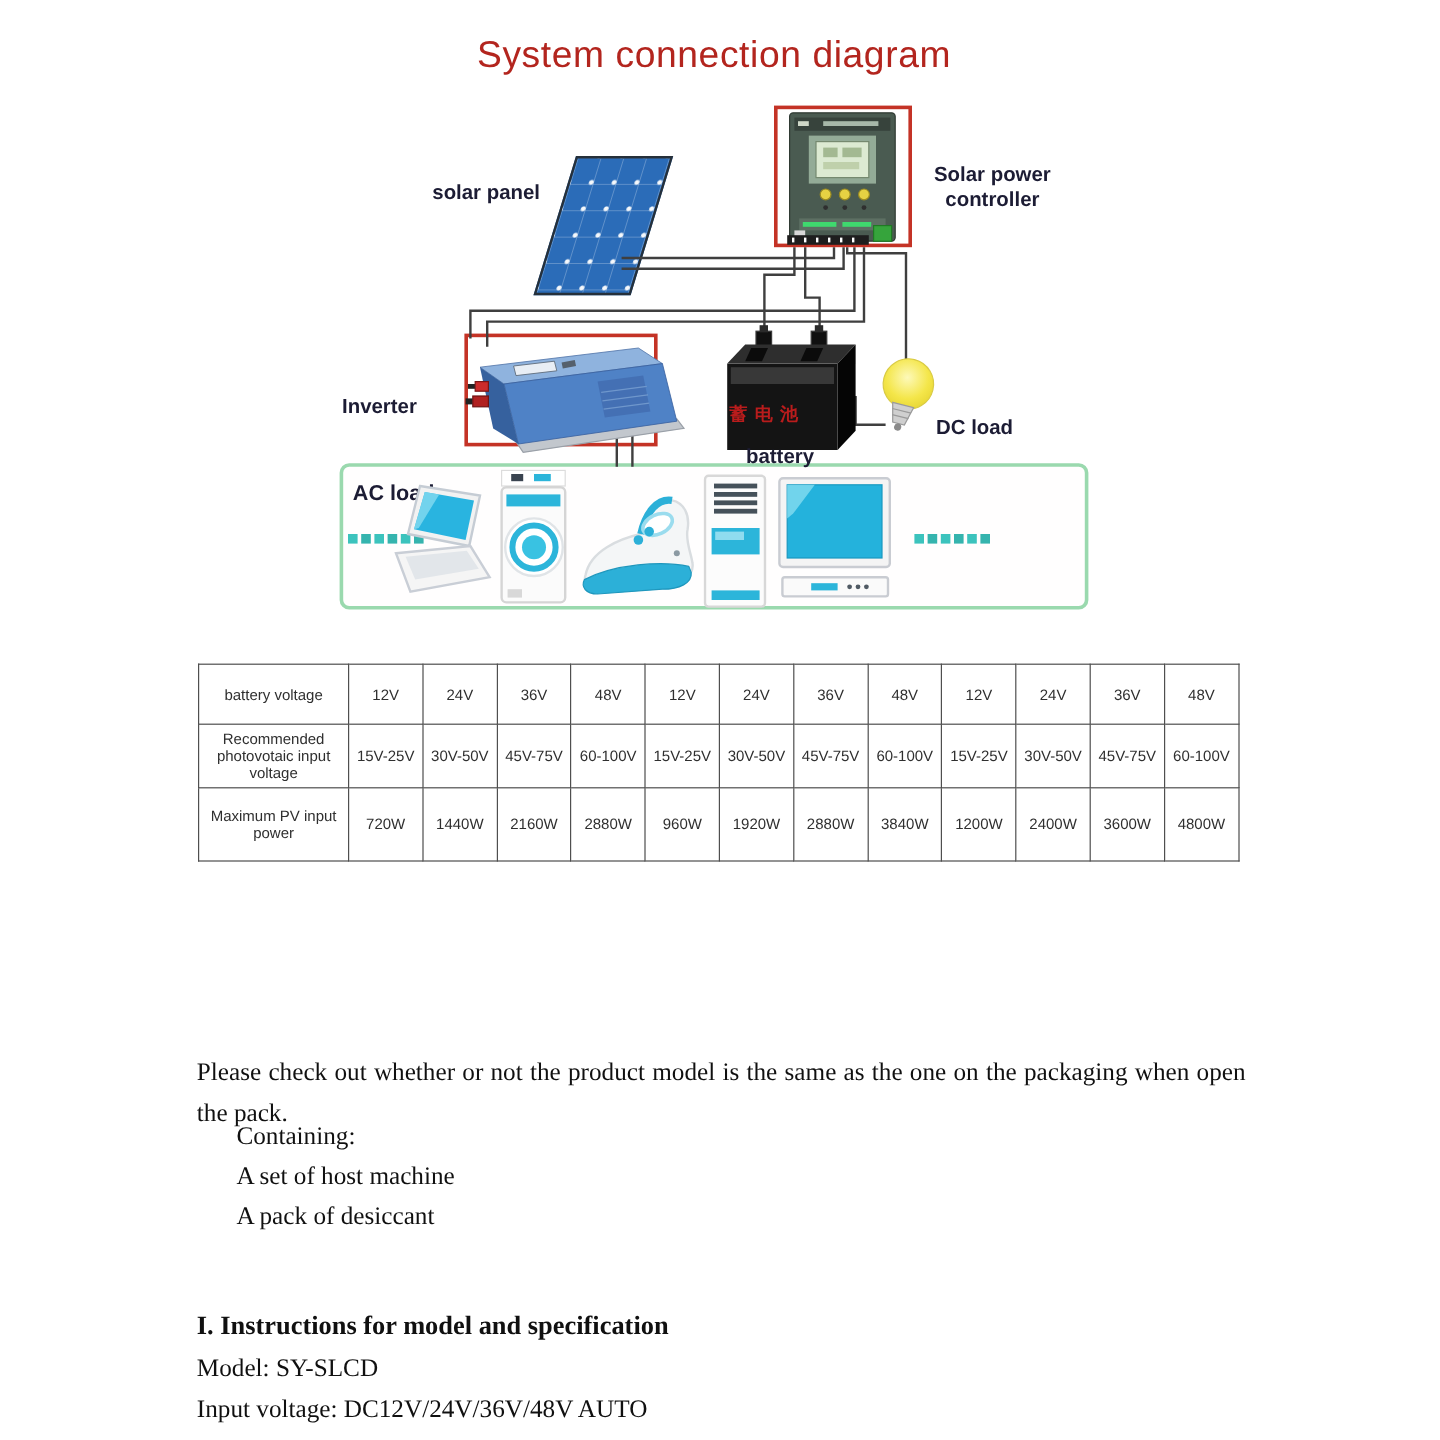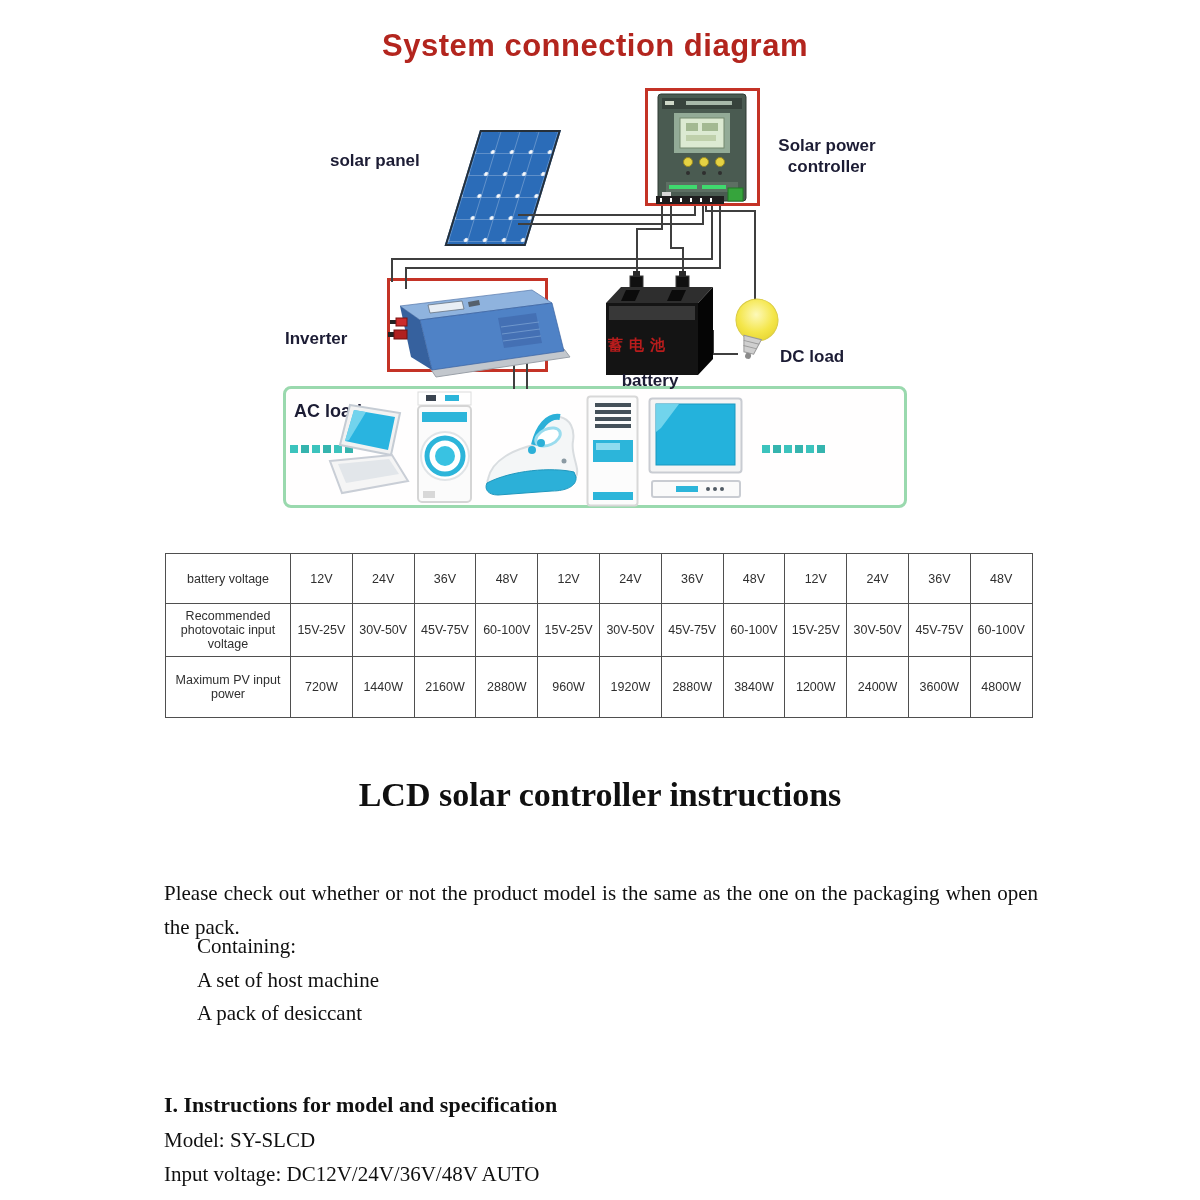--- a/index.html
+++ b/index.html
@@ -2,21 +2,21 @@
 <html><head>
 <meta charset="utf-8">
 <style>
   html,body{margin:0;padding:0;background:#ffffff;}
   .page{position:relative;width:1200px;height:1200px;background:#ffffff;overflow:hidden;
         font-family:"Liberation Sans",sans-serif;}
   .abs{position:absolute;}
 
   
   .main-title{left:0;top:28px;width:1190px;text-align:center;
-      font-size:31px;font-weight:700;color:#b3251e;letter-spacing:0.5px;}
+      font-size:31px;font-weight:400;color:#b3251e;letter-spacing:0.5px;}
   .diagram-label{color:#1c1c34;font-weight:700;font-size:17px;line-height:21px;}
   .serif{font-family:"Liberation Serif",serif;color:#101010;}
   .h2{left:0;top:776px;width:1200px;text-align:center;font-size:34px;font-weight:700;}
   .para{left:164px;top:876px;width:874px;font-size:21px;line-height:34px;text-align:justify;}
   .containing{left:164px;top:930px;font-size:21px;line-height:33.5px;margin-left:33px;}
   .sec-head{left:164px;top:1092px;font-size:22px;font-weight:700;}
   .sec-line1{left:164px;top:1128px;font-size:21px;}
   .sec-line2{left:164px;top:1162px;font-size:21px;}
 
   
@@ -216,21 +216,21 @@
 
       <g transform="rotate(14 757 320)">
         <circle cx="757" cy="320" r="21" fill="url(#bulbGrad)" stroke="#d9cb45"></circle>
         <path d="M748,338 L766,338 L762,354 L752,354 Z" fill="#cfcfcf" stroke="#9a9a9a"></path>
         <line x1="749" y1="343" x2="765" y2="343" stroke="#9a9a9a"></line>
         <line x1="750" y1="348" x2="764" y2="348" stroke="#9a9a9a"></line>
         <circle cx="757" cy="357" r="3" fill="#8a8a8a"></circle>
       </g>
     </svg>
 
-    <div class="abs diagram-label" style="left:330px;top:150px;width:120px;text-align:left;">solar panel</div>
+    <div class="abs diagram-label" style="left:330px;top:150px;width:120px;text-align:right;">solar panel</div>
     <div class="abs diagram-label" style="left:772px;top:135px;width:110px;text-align:center;">
       <div>Solar power</div>
       <div>controller</div>
     </div>
     <div class="abs diagram-label" style="left:285px;top:328px;">Inverter</div>
     <div class="abs" style="left:608px;top:336px;width:90px;text-align:left;color:#b91c1c;
          font-size:15px;letter-spacing:6px;font-weight:700;">蓄电池</div>
     <div class="abs diagram-label" style="left:600px;top:370px;width:100px;text-align:center;">battery</div>
     <div class="abs diagram-label" style="left:780px;top:346px;">DC load</div>
   </div>
@@ -282,21 +282,20 @@
       <td>2880W</td>
       <td>3840W</td>
       <td>1200W</td>
       <td>2400W</td>
       <td>3600W</td>
       <td>4800W</td>
     </tr>
   </tbody>
     </table>
 
-  <div class="abs serif h2">LCD solar controller instructions</div>
   <div class="abs serif para">Please check out whether or not the product model is the same as the one on the packaging when open the pack.</div>
 
   <div class="abs serif containing">
     <div>Containing:</div>
     <div>A set of host machine</div>
     <div>A pack of desiccant</div>
   </div>
 
   <div class="abs serif sec-head">I. Instructions for model and specification</div>
   <div class="abs serif sec-line1">Model: SY-SLCD</div>

